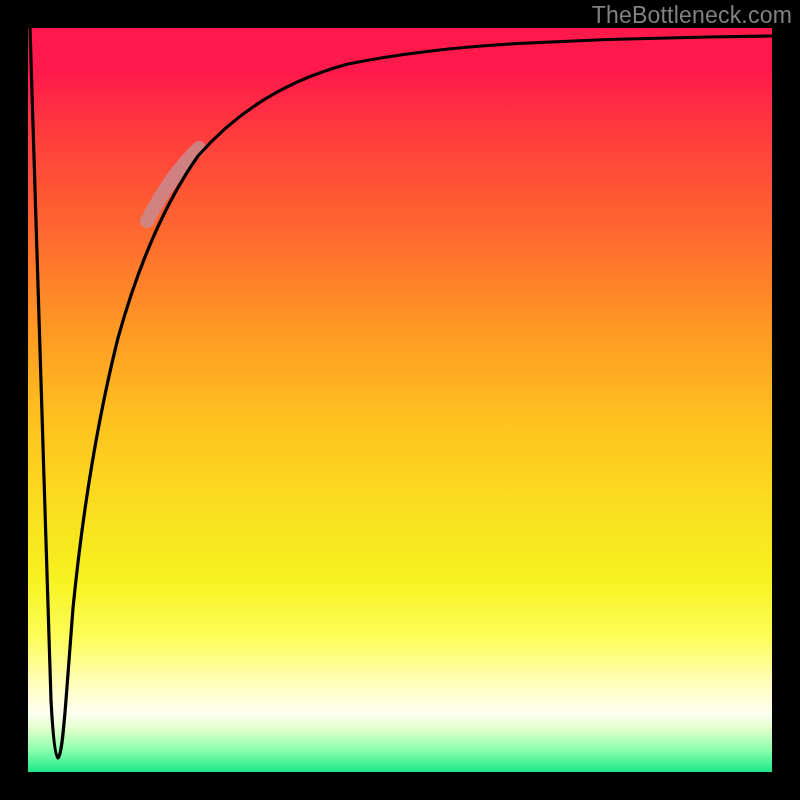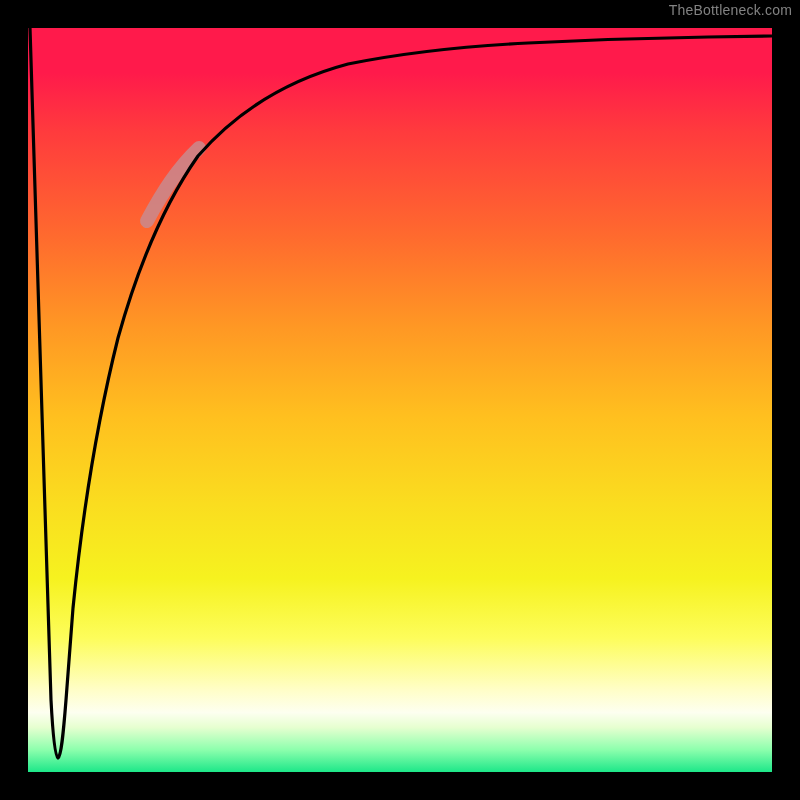--- a/index.html
+++ b/index.html
@@ -15,21 +15,21 @@
     position: relative;
     width: 800px;
     height: 800px;
     background: #000;
   }
   .watermark {
     position: absolute;
     top: 2px;
     right: 8px;
     color: #828282;
-    font-size: 14px;
+    font-size: 23px;
     font-weight: 400;
     letter-spacing: 0.2px;
     z-index: 5;
   }
   .plot {
     position: absolute;
     left: 28px;
     top: 28px;
     width: 744px;
     height: 744px;

